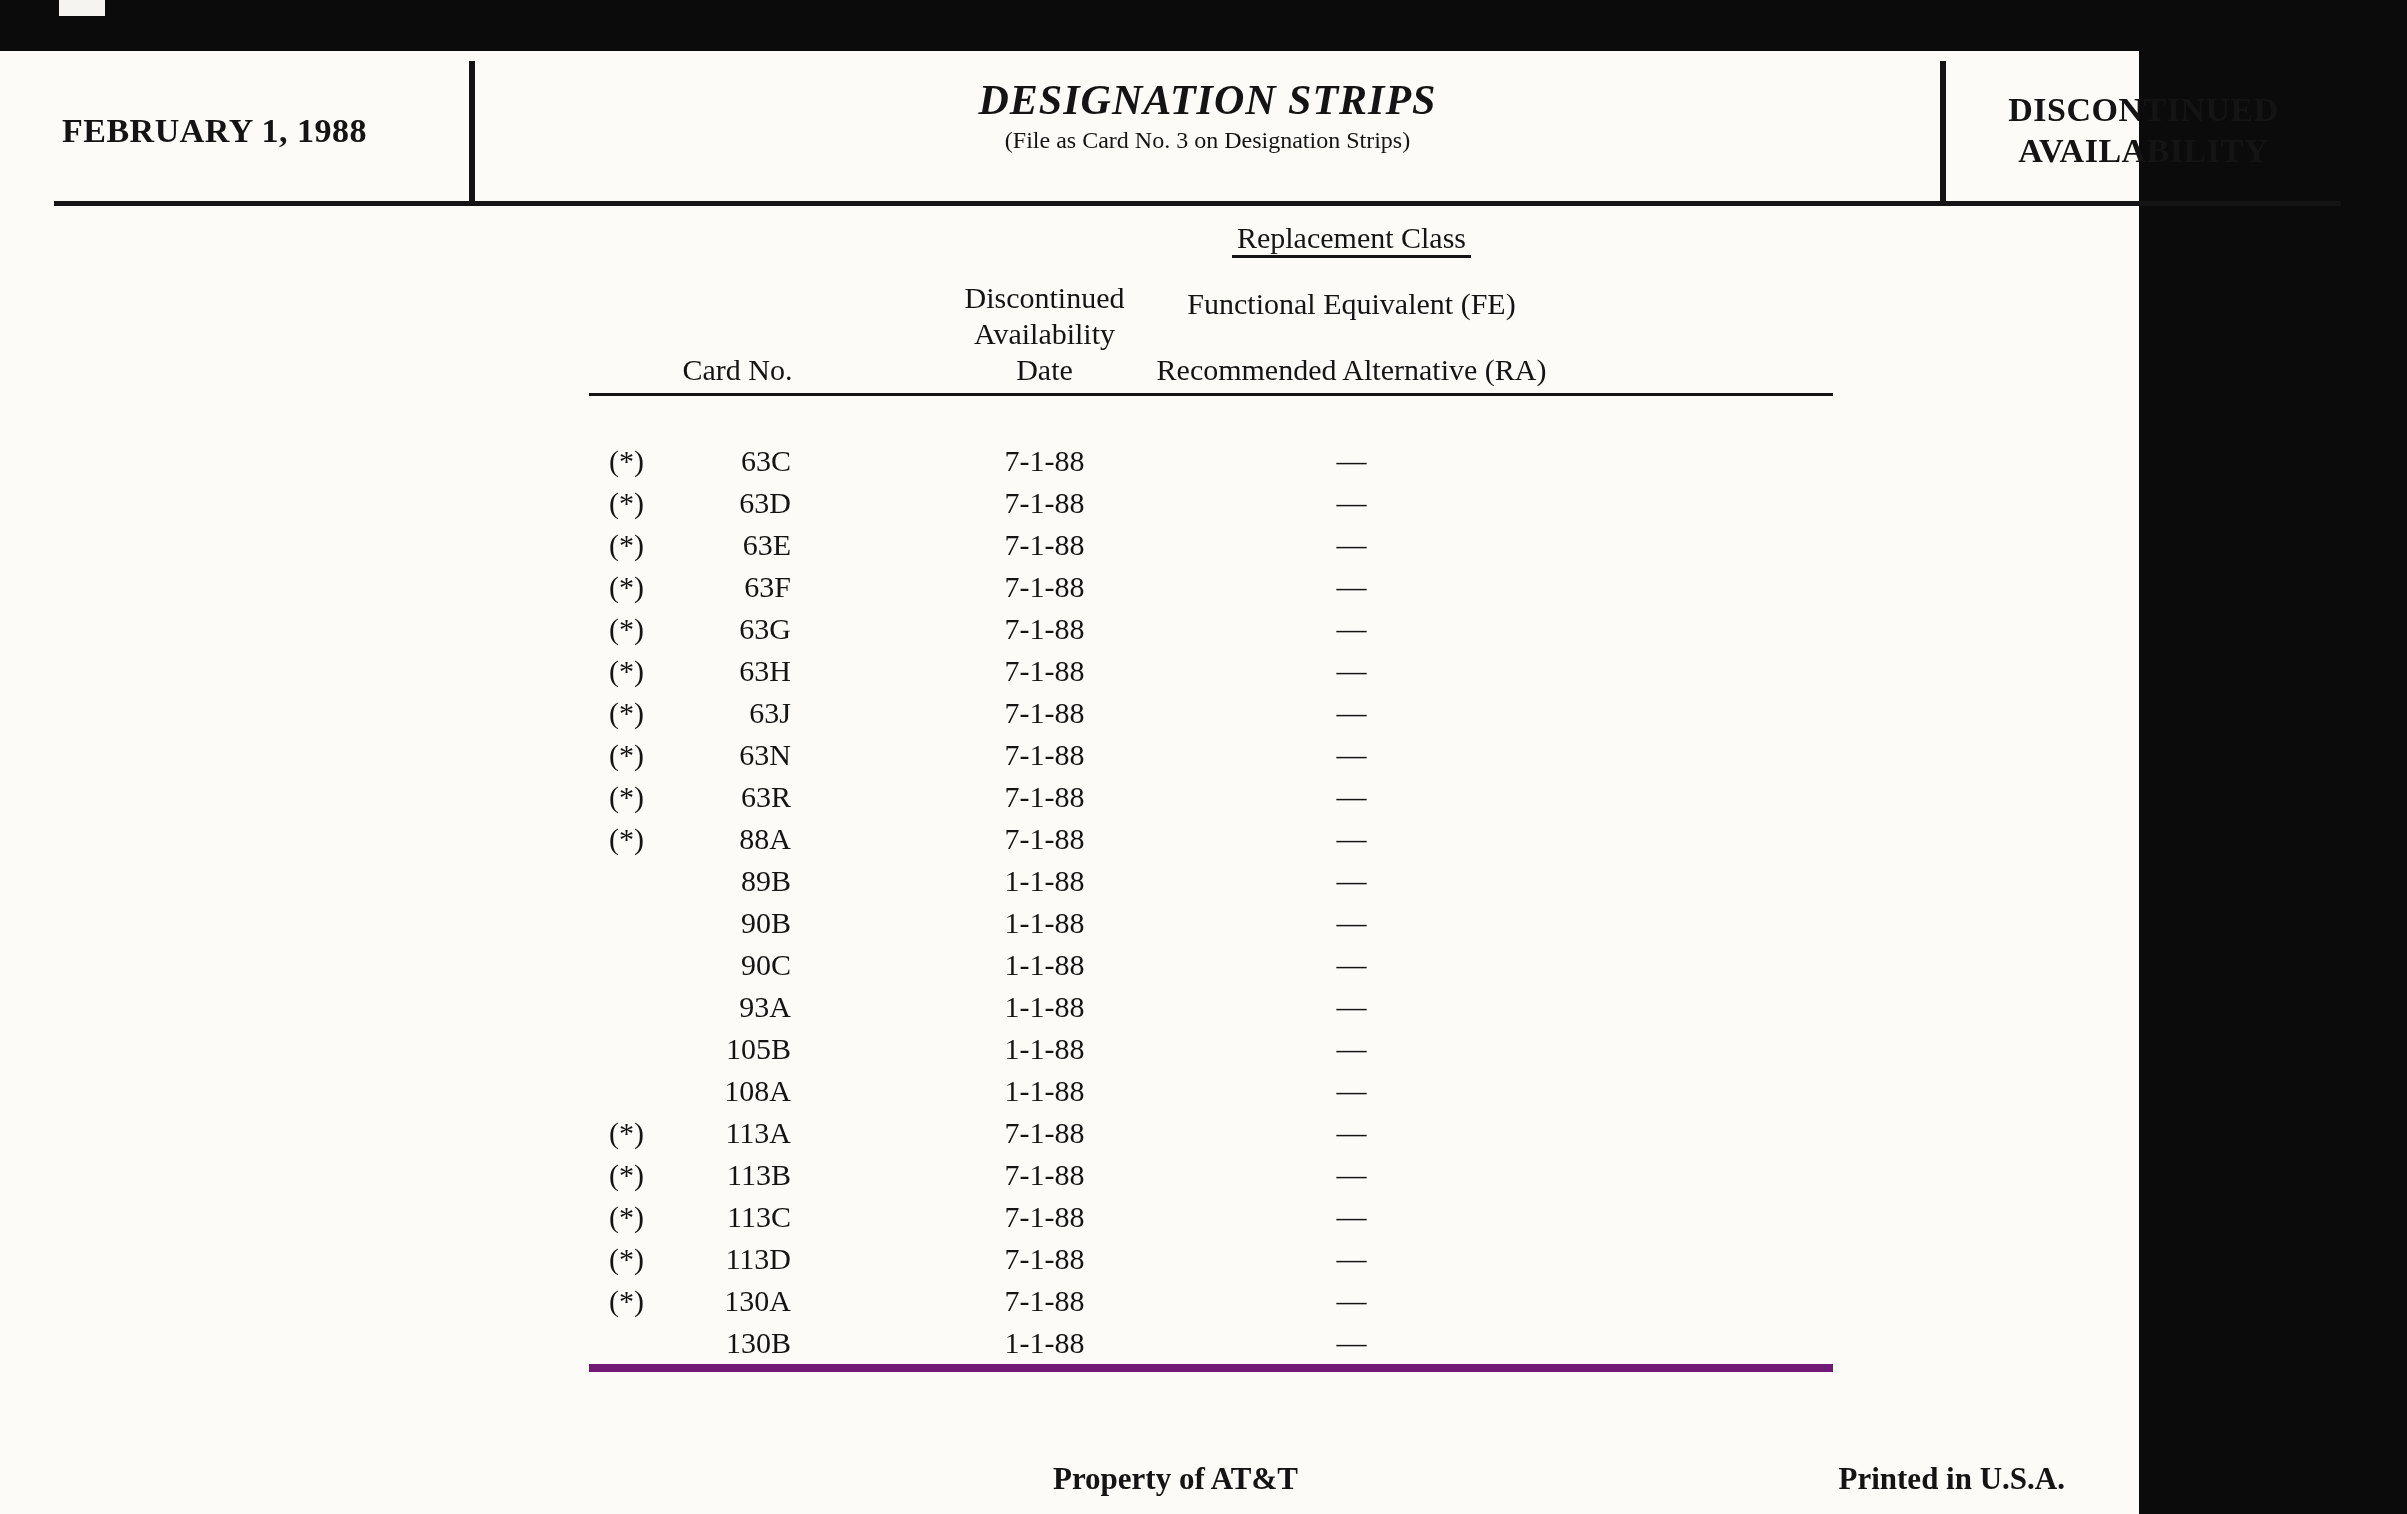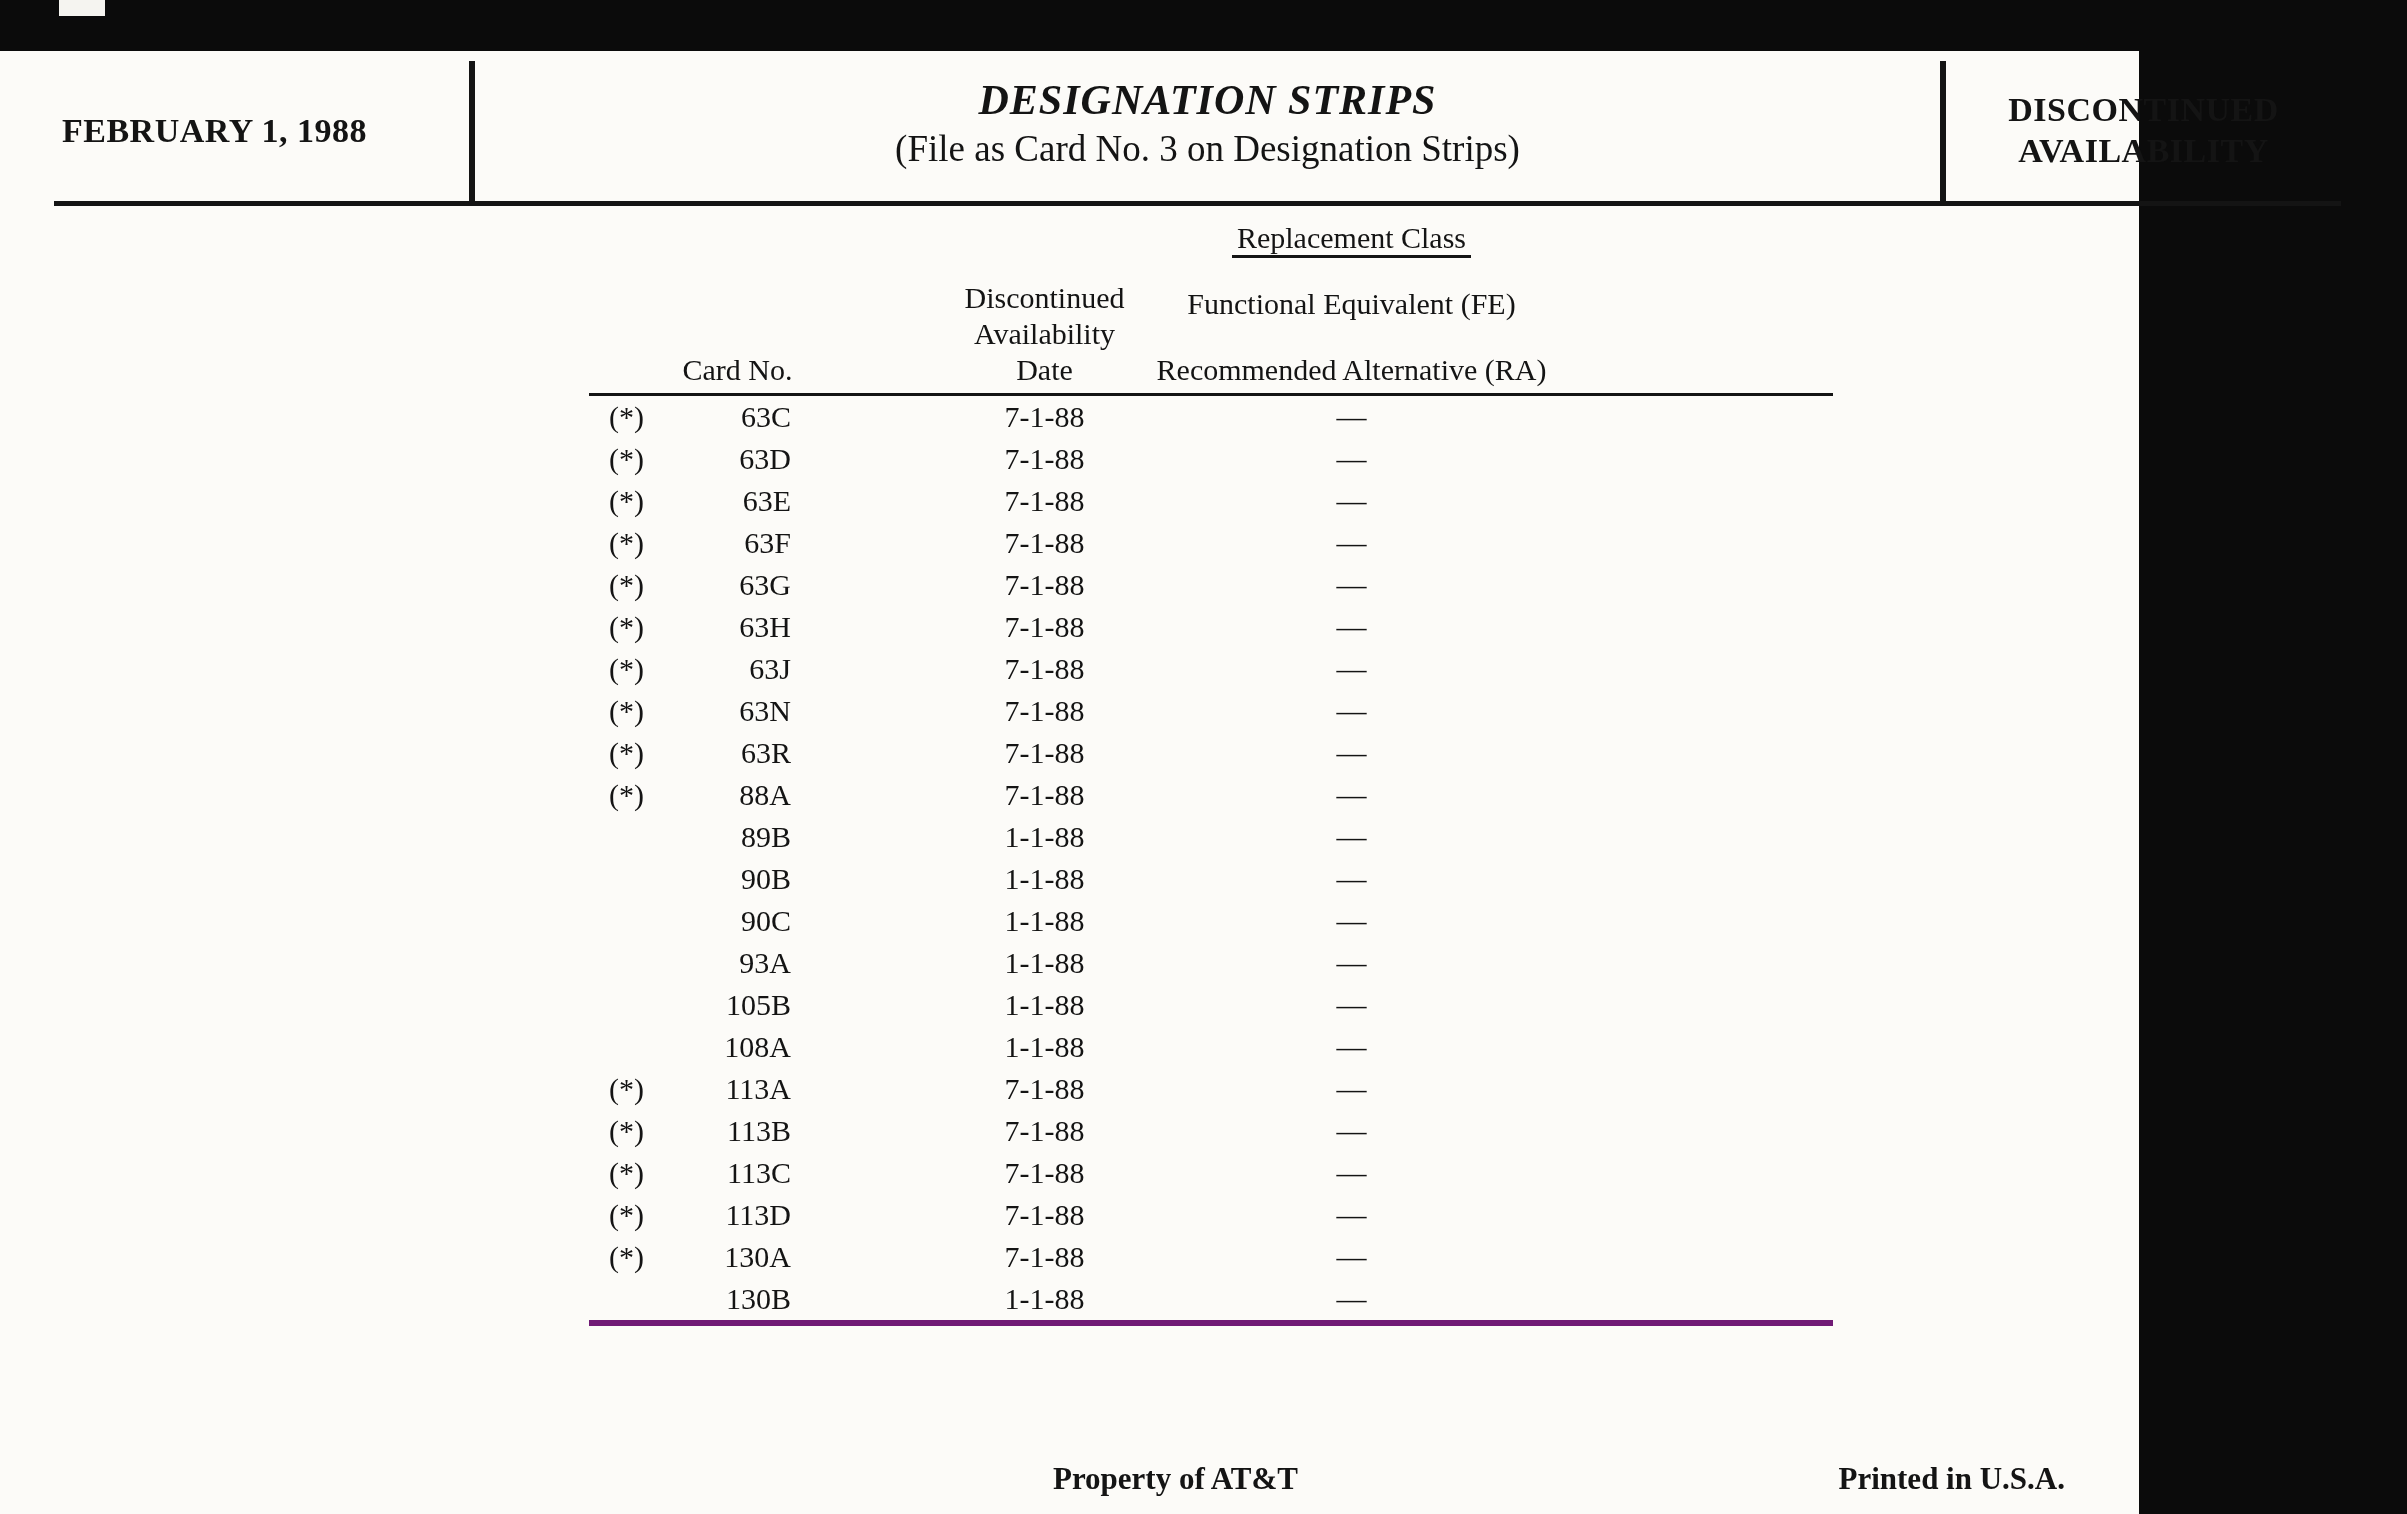--- a/index.html
+++ b/index.html
@@ -40,21 +40,21 @@
     font-weight: bold;
     padding-left: 8px;
     letter-spacing: 0.5px;
   }
   .hdr-center {
     flex: 1;
     text-align: center;
     padding-top: 16px;
   }
   .title { font-size: 42px; font-weight: bold; letter-spacing: 1px; line-height: 1.1; font-style: italic; }
-  .subtitle { font-size: 37px; margin-top: 4px; }
+  .subtitle { font-size: 24px; margin-top: 4px; }
   .hdr-right {
     width: 401px;
     border-left: 6px solid #141414;
     display: flex;
     flex-direction: column;
     justify-content: center;
     align-items: center;
     font-size: 34px;
     font-weight: bold;
     line-height: 1.2;
@@ -78,21 +78,21 @@
   .t-head .col-code { text-align: center; }
   .t-head .col-date,
   .t-head .col-repl {
     display: flex;
     flex-direction: column;
     align-items: center;
   }
   .t-head .col-repl > div, .t-head .col-date > div { white-space: nowrap; }
   .underlined { border-bottom: 3px solid #141414; padding: 0 5px 1px 5px; }
 
-  .t-body { border-bottom: 6px solid #701a75; }
+  .t-body { border-bottom: 8px solid #701a75; margin-top: 44px; }
   .t-row {
     display: flex;
     align-items: center;
     height: 42px;
     font-size: 30px;
   }
   .t-row .col-code { padding-left: 20px; }
   .pfx { display: inline-block; width: 51px; }
   .code { display: inline-block; width: 131px; text-align: right; }
   .t-row .col-date { text-align: center; }

